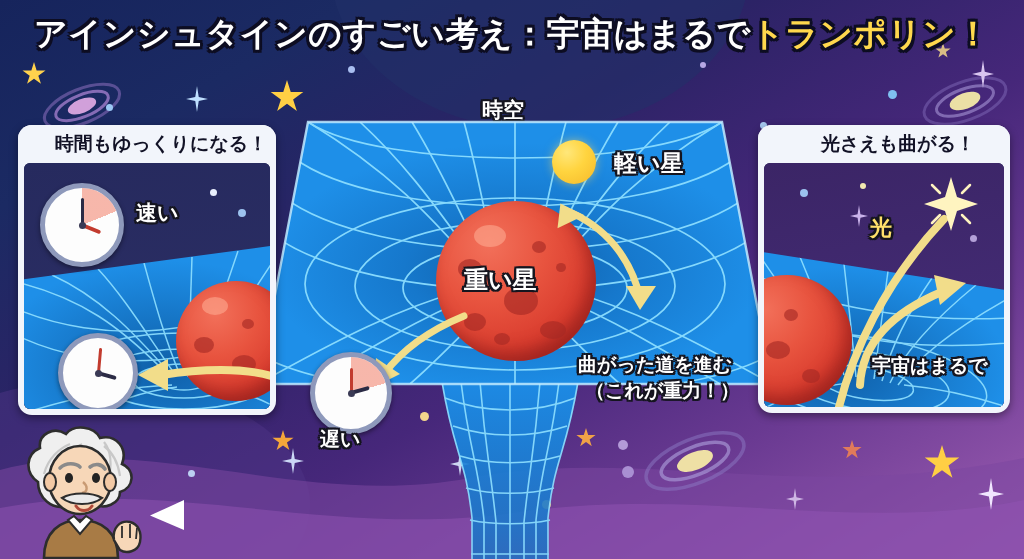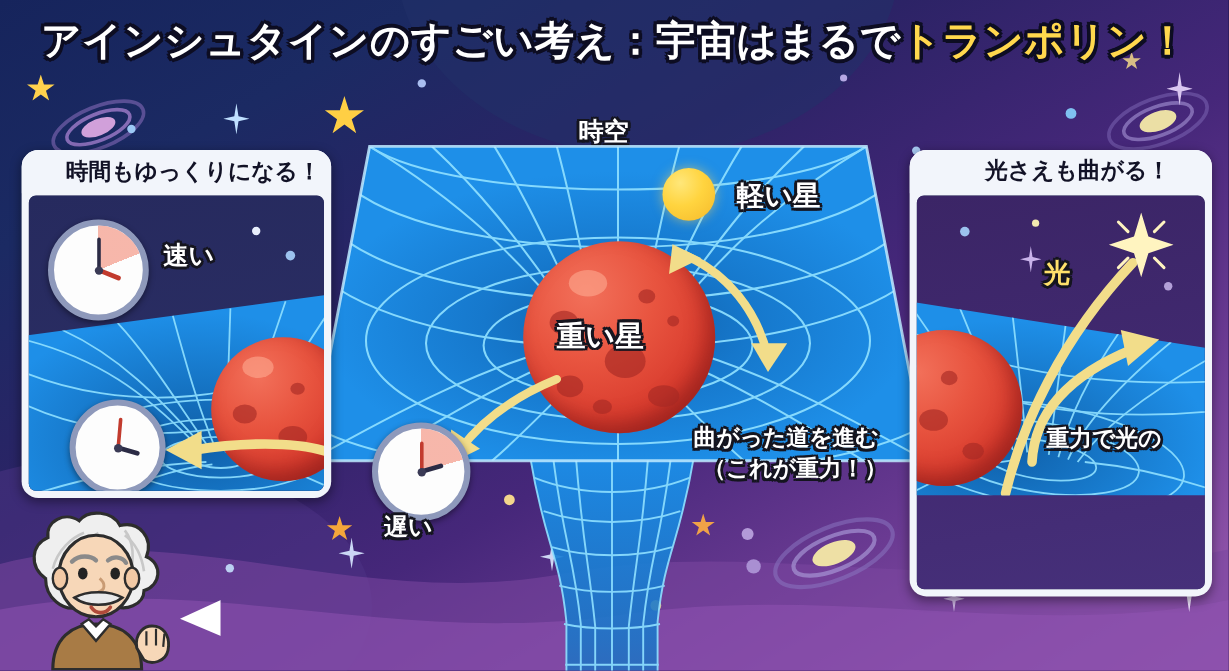--- a/index.html
+++ b/index.html
@@ -324,21 +324,21 @@
         <div class="pin"></div>
       </div>
 
       <svg style="position:absolute;left:104px;top:190px;width:148px;height:42px;" viewBox="0 0 148 42">
         <path d="M146,24 C118,14 70,16 34,22" stroke="#f2dd8a" stroke-width="8" fill="none" stroke-linecap="round"></path>
         <polygon points="10,22 40,6 40,38" fill="#f2dd8a"></polygon>
       </svg>
     </div>
   </div>
 
-  <div class="panel" style="left:758px;top:125px;width:252px;height:372px;font-family:Liberation Serif, serif;">
+  <div class="panel" style="left:758px;top:125px;width:252px;height:288px;">
     <div class="panel-head">光さえも曲がる！</div>
     <div class="panel-body">
       <div class="panel-sky purple"></div>
 
       <div class="dot" style="left:36px;top:26px;width:8px;height:8px;background:#9cc2ee;"></div>
       <div class="dot" style="left:96px;top:20px;width:6px;height:6px;background:#f3e9b0;"></div>
       <div class="dot" style="left:206px;top:72px;width:7px;height:7px;background:#b3a0d8;"></div>
       <div class="spark" style="left:86px;top:42px;width:18px;height:22px;background:#c9b3ea;"></div>
 
       <svg style="position:absolute;left:-8px;top:60px;width:268px;height:190px;" viewBox="0 0 268 190">
@@ -388,21 +388,21 @@
           <g stroke="#fff4c0" stroke-width="2.5" stroke-linecap="round">
             <line x1="8" y1="8" x2="16" y2="16"></line>
               <line x1="46" y1="8" x2="38" y2="16"></line>
             <line x1="8" y1="46" x2="16" y2="38"></line>
               <line x1="46" y1="46" x2="38" y2="38"></line>
           </g>
         </svg>
       </div>
 
       <div class="cap gold" style="left:106px;top:50px;font-size:22px;">光</div>
-      <div class="cap" style="left:108px;top:190px;font-size:19px;">重力で光の</div>
+      <div class="cap" style="left:108px;top:190px;font-size:19px;">宇宙はまるで</div>
     </div>
   </div>
 
   <div id="einstein">
     <svg width="150" height="135" viewBox="0 0 150 135">
 
       <path d="M30,58 C16,48 18,30 32,24 C30,10 46,2 58,10 C66,0 86,2 92,14 C108,10 120,24 114,40
                C128,46 126,64 112,68 C112,80 96,86 86,80 L58,82 C44,86 30,74 30,58 Z" fill="#efefef" stroke="#2d2d2d" stroke-width="2.6"></path>
 
       <g stroke="#c8c8c8" stroke-width="2.2" fill="none">

